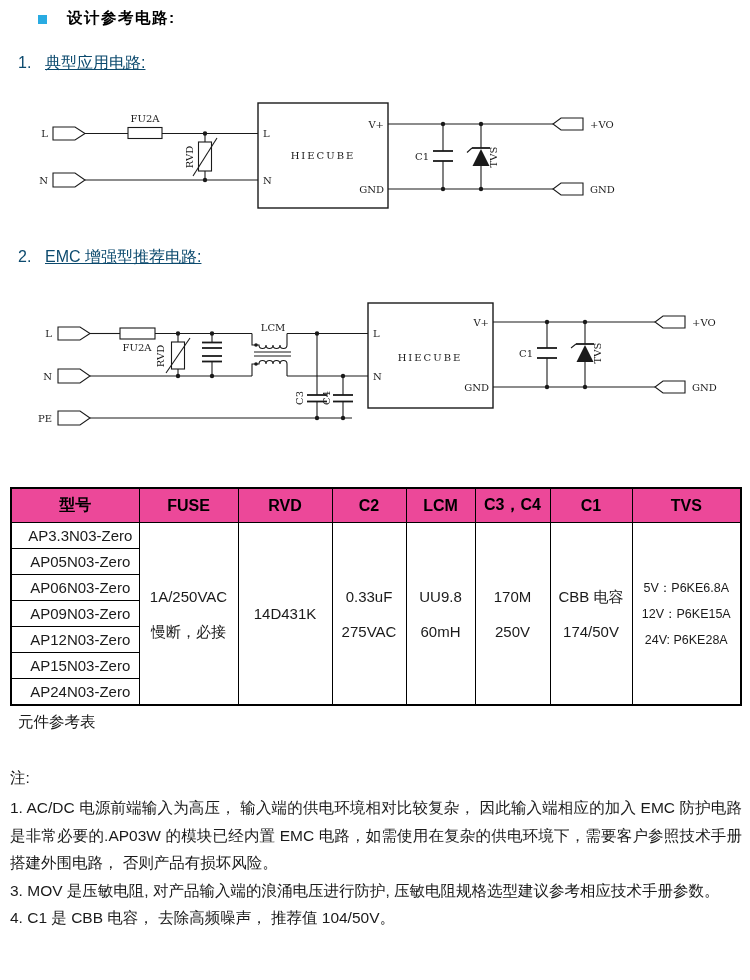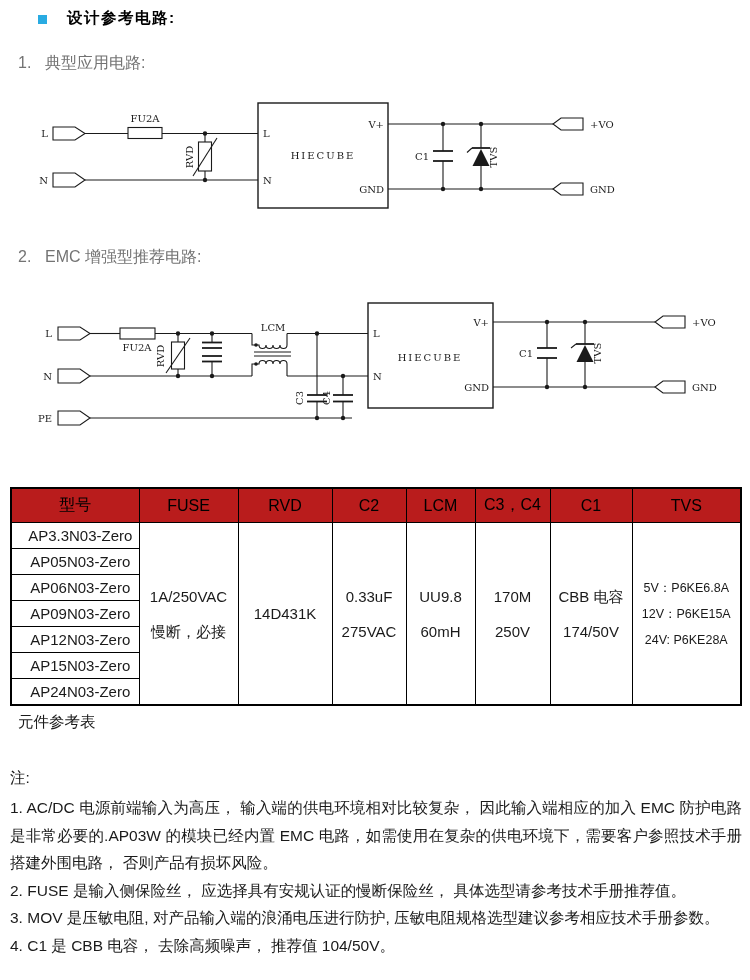--- a/index.html
+++ b/index.html
@@ -5,38 +5,38 @@
   html,body{margin:0;padding:0;}
   body{
     width:750px;height:980px;position:relative;overflow:hidden;
     background:#ffffff;color:#1a1a1a;
     font-family:"Liberation Sans","DejaVu Sans",sans-serif;
   }
   
   .doc-bullet{position:absolute;left:38px;top:15px;width:9px;height:9px;background:#29abe2;}
   .doc-title{position:absolute;left:67px;top:8px;font-size:15.5px;font-weight:700;color:#000000;letter-spacing:1.5px;}
   
-  .sec{position:absolute;left:18px;font-size:16px;color:#737373;}
+  .sec{position:absolute;left:18px;font-size:16px;color:#0c4a6e;text-decoration:underline;}
   .sec .num{display:inline-block;width:27px;}
   #sec1{top:53px;}
   #sec2{top:247px;}
   
   svg{position:absolute;left:0;}
   svg text{font-family:"DejaVu Serif","Liberation Serif",serif;font-size:10px;fill:#1a1a1a;}
   svg .mod{letter-spacing:2px;}
   svg .wire{stroke:#1a1a1a;stroke-width:1.1;fill:none;}
   svg .thick{stroke:#1a1a1a;stroke-width:1.8;fill:none;}
   svg .box{fill:#ffffff;stroke:#1a1a1a;stroke-width:1.4;}
   svg .comp{fill:#ffffff;stroke:#1a1a1a;stroke-width:1.1;}
   svg .dot{fill:#1a1a1a;}
   
   .ref-table{position:absolute;left:10px;top:487px;border-collapse:collapse;table-layout:fixed;width:730px;}
   .ref-table th,.ref-table td{border:1px solid #000;padding:0;}
   .ref-table{border:2px solid #000;}
-  .ref-table th{height:33px;background:#b91c1c;font-size:16px;font-weight:400;color:#000;text-align:center;}
+  .ref-table th{height:33px;background:#ec4899;font-size:16px;font-weight:700;color:#000;text-align:center;}
   .ref-table td.model{height:25px;font-size:15px;text-align:center;padding-left:10px;}
   .ref-table td.merged{text-align:center;vertical-align:middle;font-size:15px;}
   .stack{display:inline-block;text-align:center;line-height:35px;}
   .stack.tight{font-size:12.5px;line-height:26px;}
   
   .tbl-caption{position:absolute;left:18px;top:712px;font-size:15.5px;}
   .notes-label{position:absolute;left:10px;top:768px;font-size:15.5px;}
   .notes{position:absolute;left:10px;top:794px;width:732px;font-size:15.5px;line-height:27.5px;text-align:justify;}
 </style>
 </head>
@@ -294,16 +294,15 @@
         <td class="model">AP24N03-Zero</td>
       </tr>
   </tbody>
 </table>
 
 <div class="tbl-caption">元件参考表</div>
 
 <div class="notes-label">注:</div>
 <div class="notes">
   <div>1. AC/DC 电源前端输入为高压， 输入端的供电环境相对比较复杂， 因此输入端相应的加入 EMC 防护电路是非常必要的.AP03W 的模块已经内置 EMC 电路，如需使用在复杂的供电环境下，需要客户参照技术手册搭建外围电路， 否则产品有损坏风险。</div>
-  <div>2. FUSE 是输入侧保险丝， 应选择具有安规认证的慢断保险丝， 具体选型请参考技术手册推荐值。</div>
   <div>3. MOV 是压敏电阻, 对产品输入端的浪涌电压进行防护, 压敏电阻规格选型建议参考相应技术手册参数。</div>
   <div>4. C1 是 CBB 电容， 去除高频噪声， 推荐值 104/50V。</div>
 </div>
 
 </body></html>

